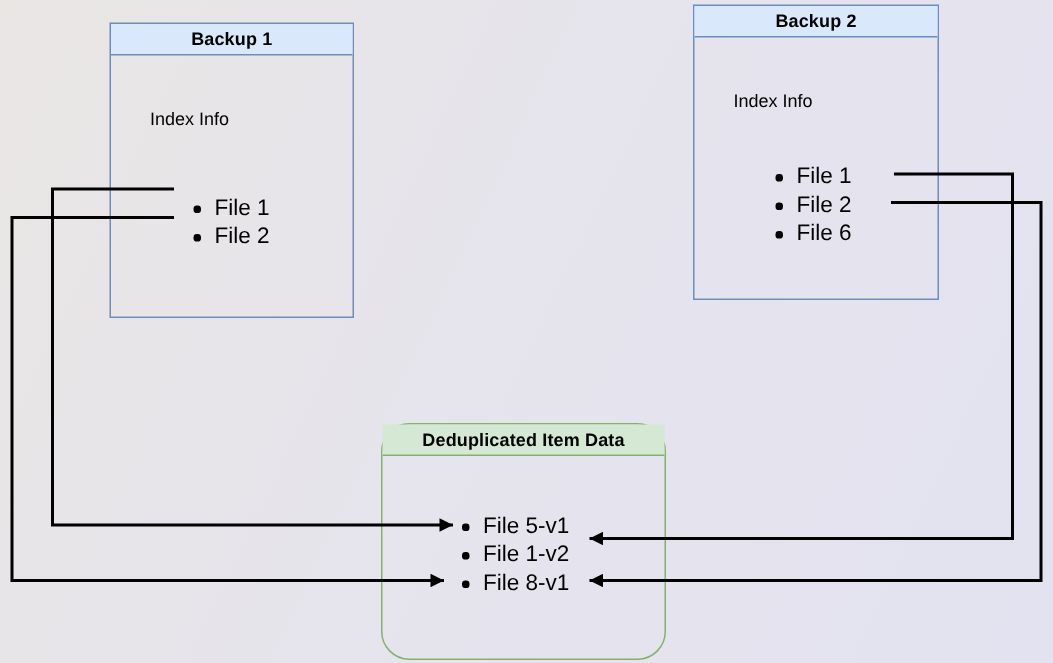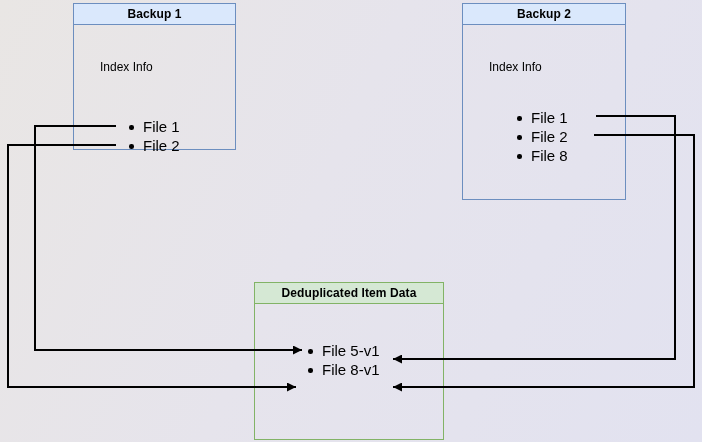--- a/index.html
+++ b/index.html
@@ -39,23 +39,23 @@
     display: flex;
     align-items: center;
     justify-content: center;
     font-weight: bold;
     font-size: 12px;
     letter-spacing: .1px;
   }
   .blue  .box-title { background: var(--backup-fill); border-bottom: 1.5px solid var(--backup-border); }
   .green .box-title { background: var(--dedup-fill);  border-bottom: 1.5px solid var(--dedup-border); }
 
-  #backup1 { left: 73px;  top: 3px;   width: 163px; height: 147px; }
+  #backup1 { left: 73px;  top: 15px;   width: 163px; height: 197px; }
   #backup2 { left: 450px; top: 3px;   width: 164px; height: 197px; margin-left: 12px; }
-  #dedup   { left: 254px; top: 282px; width: 190px; height: 158px; }
+  #dedup   { left: 254px; top: 282px; width: 190px; height: 158px; border-radius: 19px; }
 
   .index-label {
     position: absolute;
     left: 26px; top: 56px;
     font-size: 12px;
   }
   ul.filelist {
     position: absolute;
     margin: 0; padding: 0;
     list-style: none;
@@ -104,25 +104,26 @@
       <li>File 2</li>
     </ul>
   </div>
 
   <div class="box blue" id="backup2">
     <div class="box-title">Backup 2</div>
     <div class="index-label">Index Info</div>
     <ul class="filelist">
       <li>File 1</li>
       <li>File 2</li>
-      <li>File 8</li>
+      <li>File 6</li>
     </ul>
   </div>
 
   <div class="box green" id="dedup">
     <div class="box-title">Deduplicated Item Data</div>
     <ul class="filelist">
       <li>File 5-v1</li>
+      <li>File 1-v2</li>
       <li>File 8-v1</li>
     </ul>
   </div>
 
 </div>
 
 </body></html>

